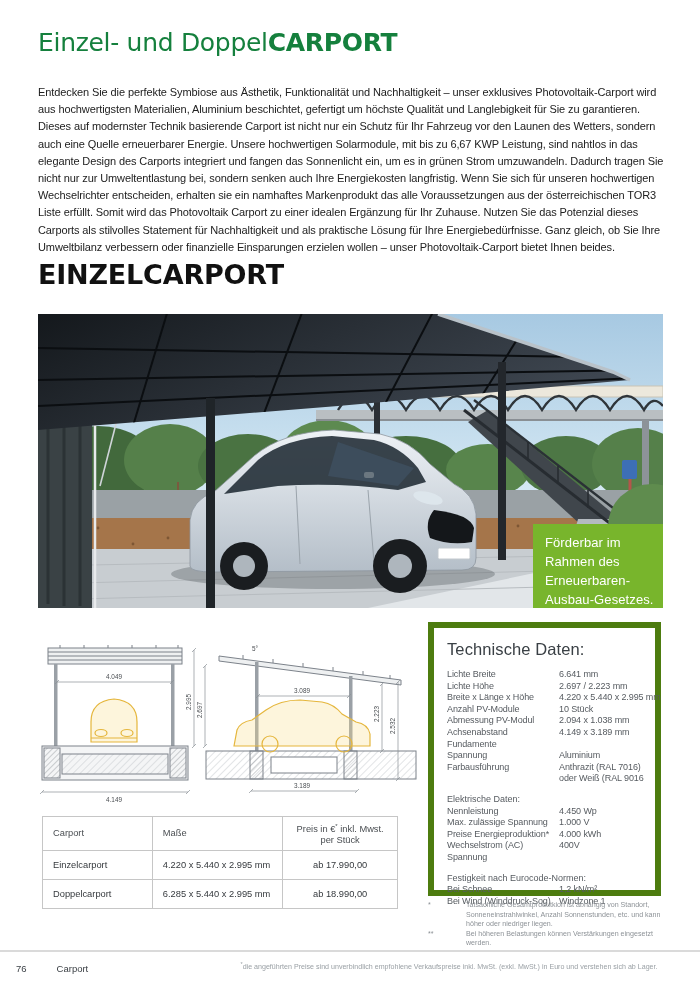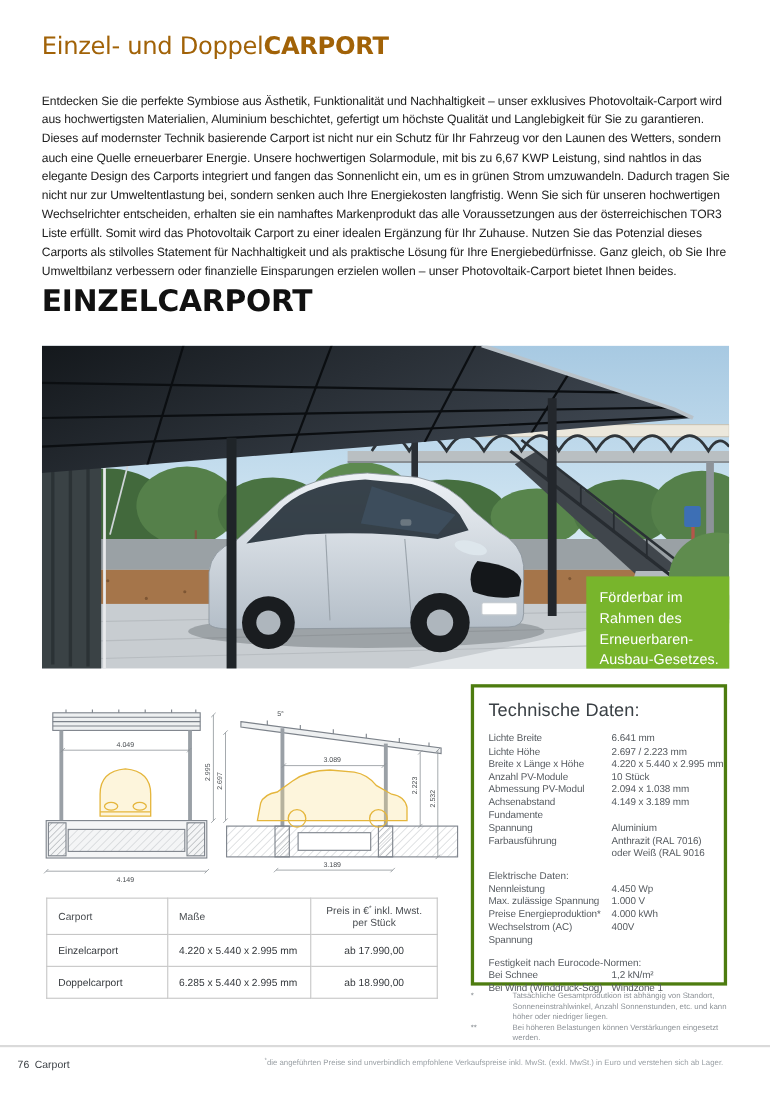--- a/index.html
+++ b/index.html
@@ -1,21 +1,21 @@
 <!DOCTYPE html>
 <html lang="de"><head>
 <meta charset="utf-8">
 <style>
   html,body{margin:0;padding:0;background:#ffffff;}
   .page{position:relative;width:700px;height:994px;background:#ffffff;overflow:hidden;
         font-family:"Liberation Sans",sans-serif;color:#222;}
 
   
   .title{position:absolute;left:38px;top:26px;margin:0;font-family:"DejaVu Sans","Liberation Sans",sans-serif;
-         font-size:22px;line-height:34px;color:#a16207;font-weight:400;letter-spacing:-0.3px;}
+         font-size:25px;line-height:34px;color:#15803d;font-weight:400;letter-spacing:-0.3px;}
   .title .t-bold{font-weight:700;}
 
   
   .intro{position:absolute;left:38px;top:84px;width:626px;font-size:11px;line-height:17.2px;
          letter-spacing:-0.1px;color:#212121;}
   .intro p{margin:0;}
 
   
   .section-heading{position:absolute;left:38px;top:258px;margin:0;font-family:"DejaVu Sans","Liberation Sans",sans-serif;
          font-size:27px;line-height:34px;font-weight:700;color:#111;letter-spacing:-0.2px;}
@@ -25,21 +25,21 @@
   .photo svg{display:block;}
   .badge{position:absolute;left:495px;top:210px;width:143px;height:84px;box-sizing:border-box;
          padding:9px 8px 0 12px;color:#fff;font-size:13px;line-height:19px;font-weight:400;letter-spacing:0.1px;}
 
   
   .drawings{position:absolute;left:38px;top:638px;}
   .dim-text{font-family:"Liberation Sans",sans-serif;font-size:6.4px;fill:#4a4e52;}
 
   
   .tech-panel{position:absolute;left:428px;top:622px;width:233px;height:274px;box-sizing:border-box;
-        border:3px solid #4d7c0f;padding:12px 11px 0 13px;}
+        border:6px solid #4d7c0f;padding:12px 11px 0 13px;}
   .tech-panel h3{margin:0 0 10px 0;font-size:16.5px;line-height:19px;font-weight:400;color:#3a4045;letter-spacing:0.1px;}
   .spec-row{display:flex;font-size:9px;line-height:11.6px;color:#565b60;letter-spacing:-0.1px;justify-content:space-between;}
   .spec-label{flex:0 0 112px;}
   .spec-value{flex:1;white-space:nowrap;}
   .spec-section{margin-top:9px;font-size:9px;line-height:11.6px;color:#565b60;}
   .spec-row.cont .spec-label{visibility:hidden;}
 
   
   .panel-notes{position:absolute;left:428px;top:901px;width:244px;font-size:7.1px;line-height:9.6px;color:#8d9297;}
   .note{display:flex;}
@@ -50,21 +50,21 @@
   .price-table{position:absolute;left:42px;top:816px;width:356px;border-collapse:collapse;
         font-size:9.3px;color:#35393d;}
   .price-table th,.price-table td{border:1px solid #c6c6c6;font-weight:400;}
   .price-table th{text-align:left;padding:4px 10px;line-height:11px;color:#4a4e52;}
   .price-table th.center,.price-table td.center{text-align:center;}
   .price-table td{padding:9px 10px;}
   .price-table sup{font-size:6px;}
 
   
   .footer-rule{position:absolute;left:0;top:950px;width:700px;height:2px;background:#dadada;}
-  .footer-left{position:absolute;left:16px;top:963px;display:flex;gap:5px;align-items:baseline;
+  .footer-left{position:absolute;left:16px;top:963px;display:flex;gap:30px;align-items:baseline;
         font-size:9.5px;color:#3a3f44;}
   .legal{position:absolute;left:234px;top:959px;width:430px;text-align:center;
         font-size:7.1px;line-height:10px;color:#9aa0a5;}
   .legal sup{font-size:5.5px;}
 </style>
 </head>
 <body>
 
 <div class="page">
 

